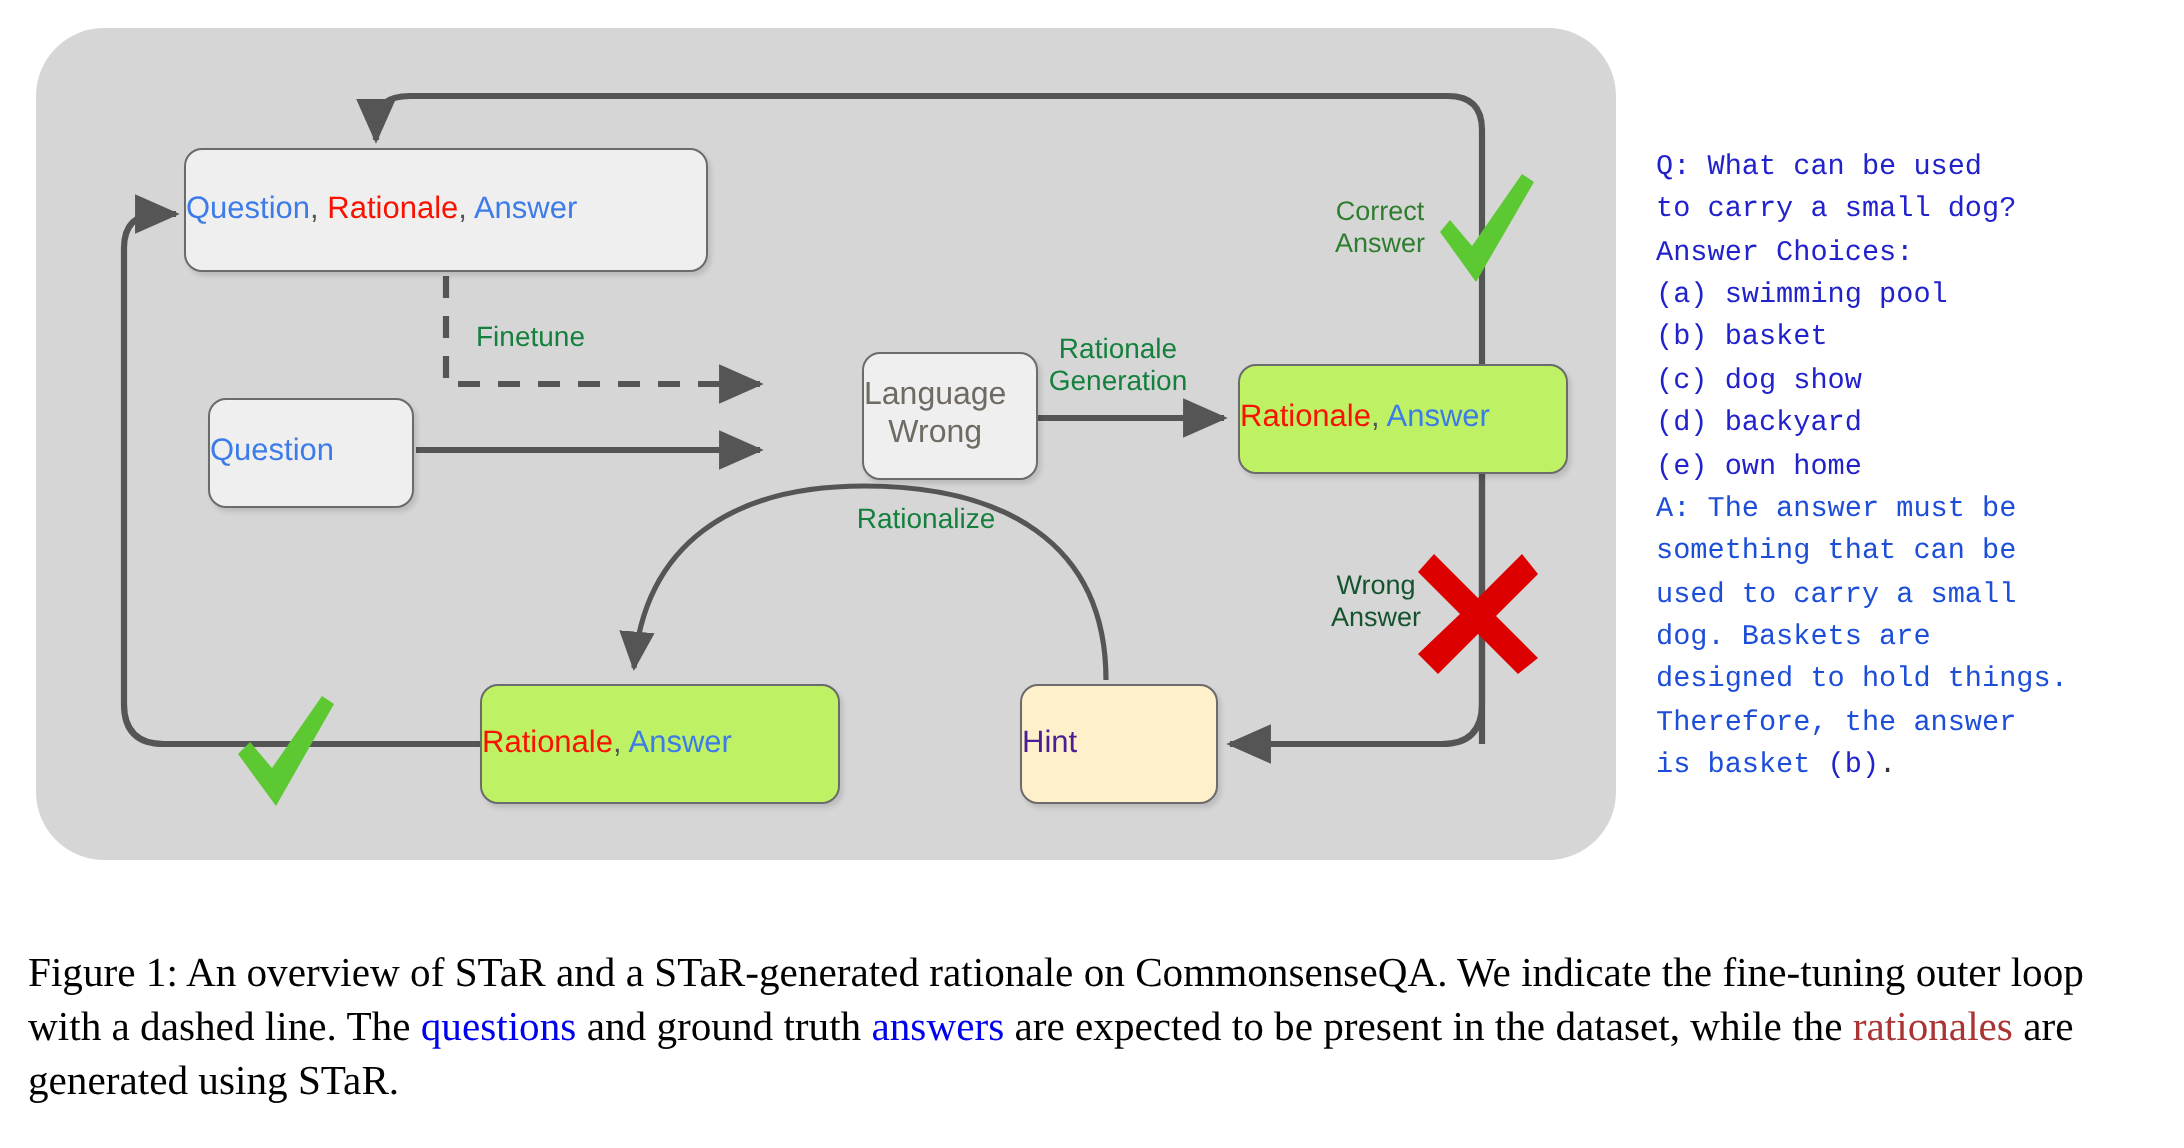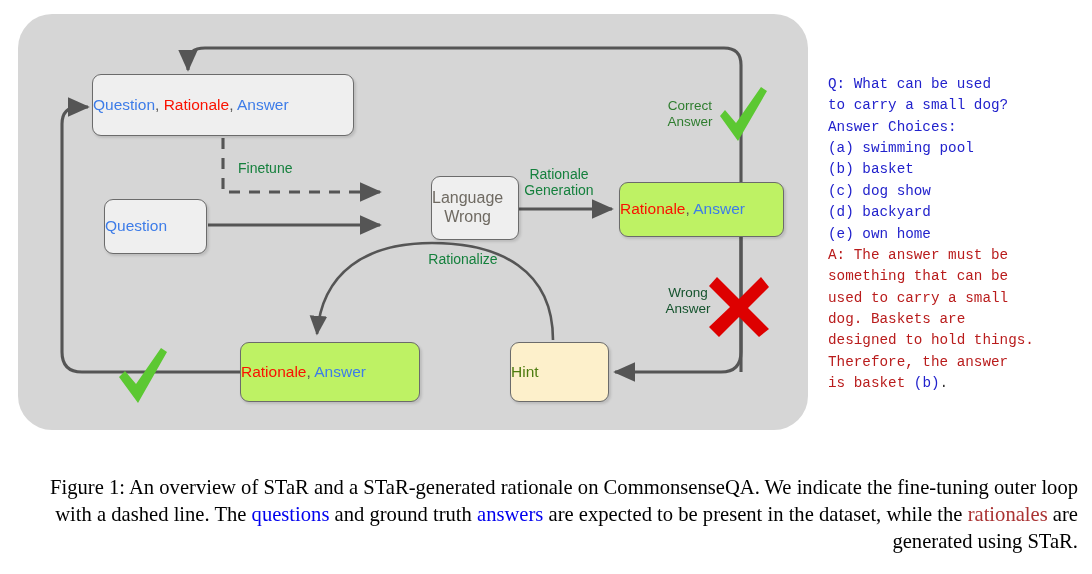--- a/index.html
+++ b/index.html
@@ -29,21 +29,21 @@
     box-shadow:1.5px 2px 2.5px rgba(0,0,0,0.12);
   }
   .node.grey{background:#efefef;}
   .node.green{background:#bef264;}
   .node.yellow{background:#fdf0cb;}
 
   .t-q{color:#3d7ce8;}
   .t-r{color:#fa1200;}
   .t-sep{color:#555555;}
   .t-lm{color:#6f6a62;}
-  .t-hint{color:#4d7c0f;}
+  .t-hint{color:#4c1d95;}
 
   
   #box-qra{left:92px;top:74px;width:262px;height:62px;}
   #box-question{left:104px;top:199px;width:103px;height:55px;}
   #box-lm{left:387px;top:176px;width:88px;height:64px;font-size:16px;margin-left:44px;}
   #box-ra-right{left:619px;top:182px;width:165px;height:55px;}
   #box-ra-bottom{left:240px;top:342px;width:180px;height:60px;}
   #box-hint{left:510px;top:342px;width:99px;height:60px;}
 
   
@@ -69,30 +69,30 @@
   #check-left{left:115px;top:345px;width:56px;height:60px;}
 
   
   .qa{
     position:absolute;left:828px;top:74px;width:260px;
     font-family:Liberation Mono, monospace;
     font-size:14.3px;line-height:1.495;
     white-space:pre;
   }
   .qa .q{color:#2222cc;}
-  .qa .a{color:#b91c1c;}
+  .qa .a{color:#1d4ed8;}
   .qa .b{color:#2222cc;}
   .qa .dot{color:#333;}
 
   
   .caption{
     position:absolute;left:14px;top:474px;width:1064px;
     font-family:"Liberation Serif", serif;
     font-size:20.6px;line-height:1.30;color:#000000;
-    text-align:right;
+    text-align:left;
   }
   .caption .cq{color:#0000ee;}
   .caption .cr{color:#aa3333;}
 </style>
 </head>
 <body>
 
 <div id="root">
 
   <div class="panel"></div>

